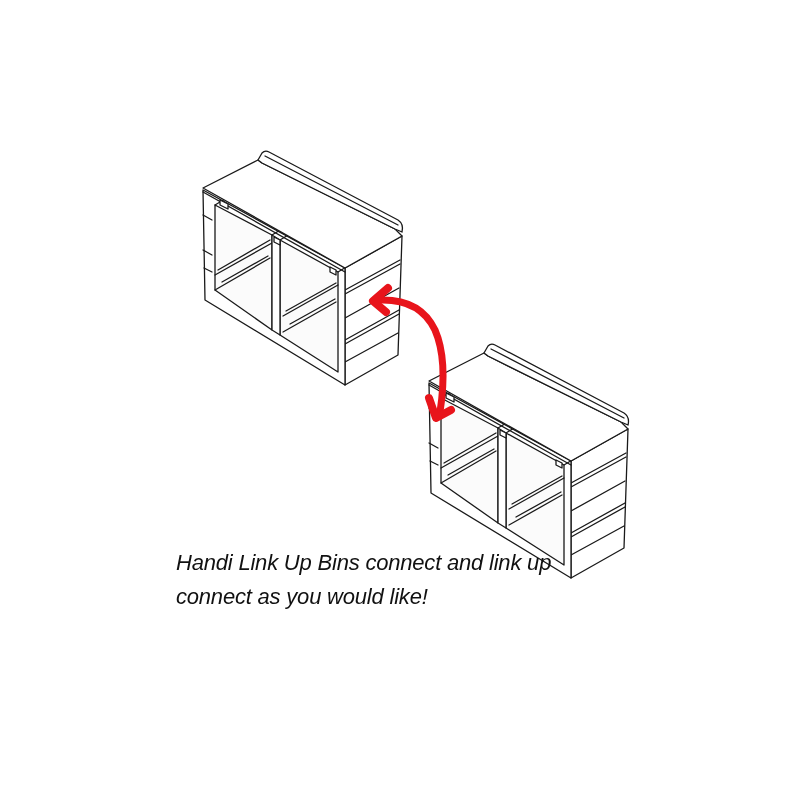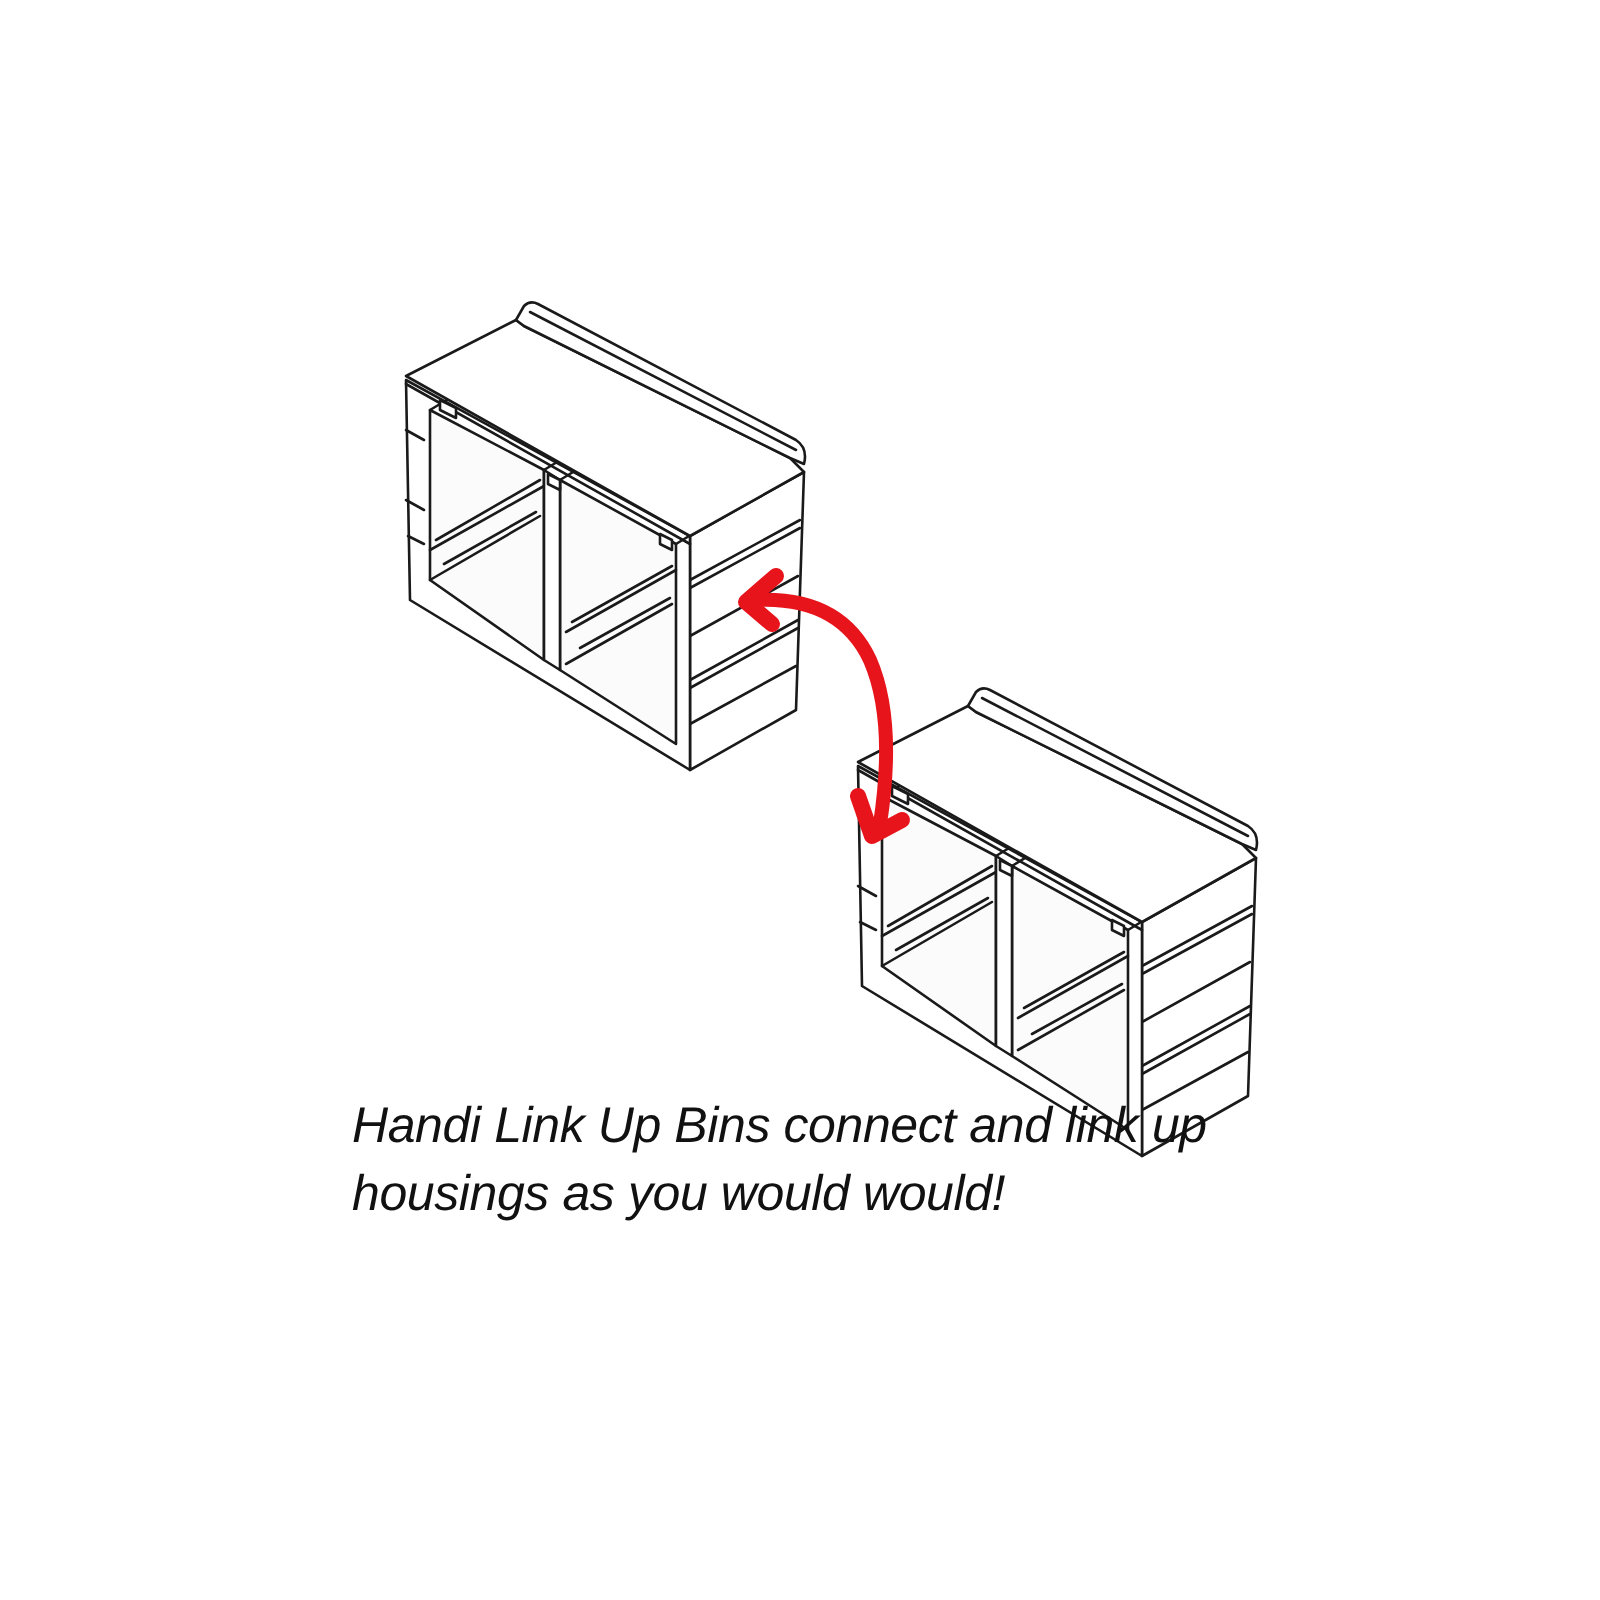--- a/index.html
+++ b/index.html
@@ -5,21 +5,21 @@
     html, body { margin: 0; padding: 0; background: #ffffff; }
     body { width: 800px; height: 800px; position: relative; overflow: hidden; }
     .illustration { position: absolute; left: 0; top: 0; width: 800px; height: 800px; }
     .caption {
       position: absolute;
       left: 176px;
       top: 546px;
       width: 440px;
       font-family: "Liberation Sans", sans-serif;
       font-style: italic;
-      font-size: 25px;
+      font-size: 22px;
       line-height: 34px;
       color: #111111;
       letter-spacing: -0.2px;
     }
     .caption span { display: block; white-space: nowrap; }
   </style>
 </head>
 <body>
 
 <svg class="illustration" viewBox="0 0 800 800" xmlns="http://www.w3.org/2000/svg">
@@ -83,14 +83,14 @@
 
   <g fill="none" stroke="#e8141b" stroke-linecap="round" stroke-linejoin="round">
     <path d="M378 300 Q420 298 435 330 Q448 360 440 412" stroke-width="7"></path>
     <path d="M388 288 L373 301 L386 312" stroke-width="8"></path>
     <path d="M429 398 L436 418 L451 410" stroke-width="8"></path>
   </g>
 </svg>
 
 <div class="caption">
   <span>Handi Link Up Bins connect and link up</span>
-  <span>housings as you would would!</span>
+  <span>connect as you would like!</span>
 </div>
 
 </body></html>

